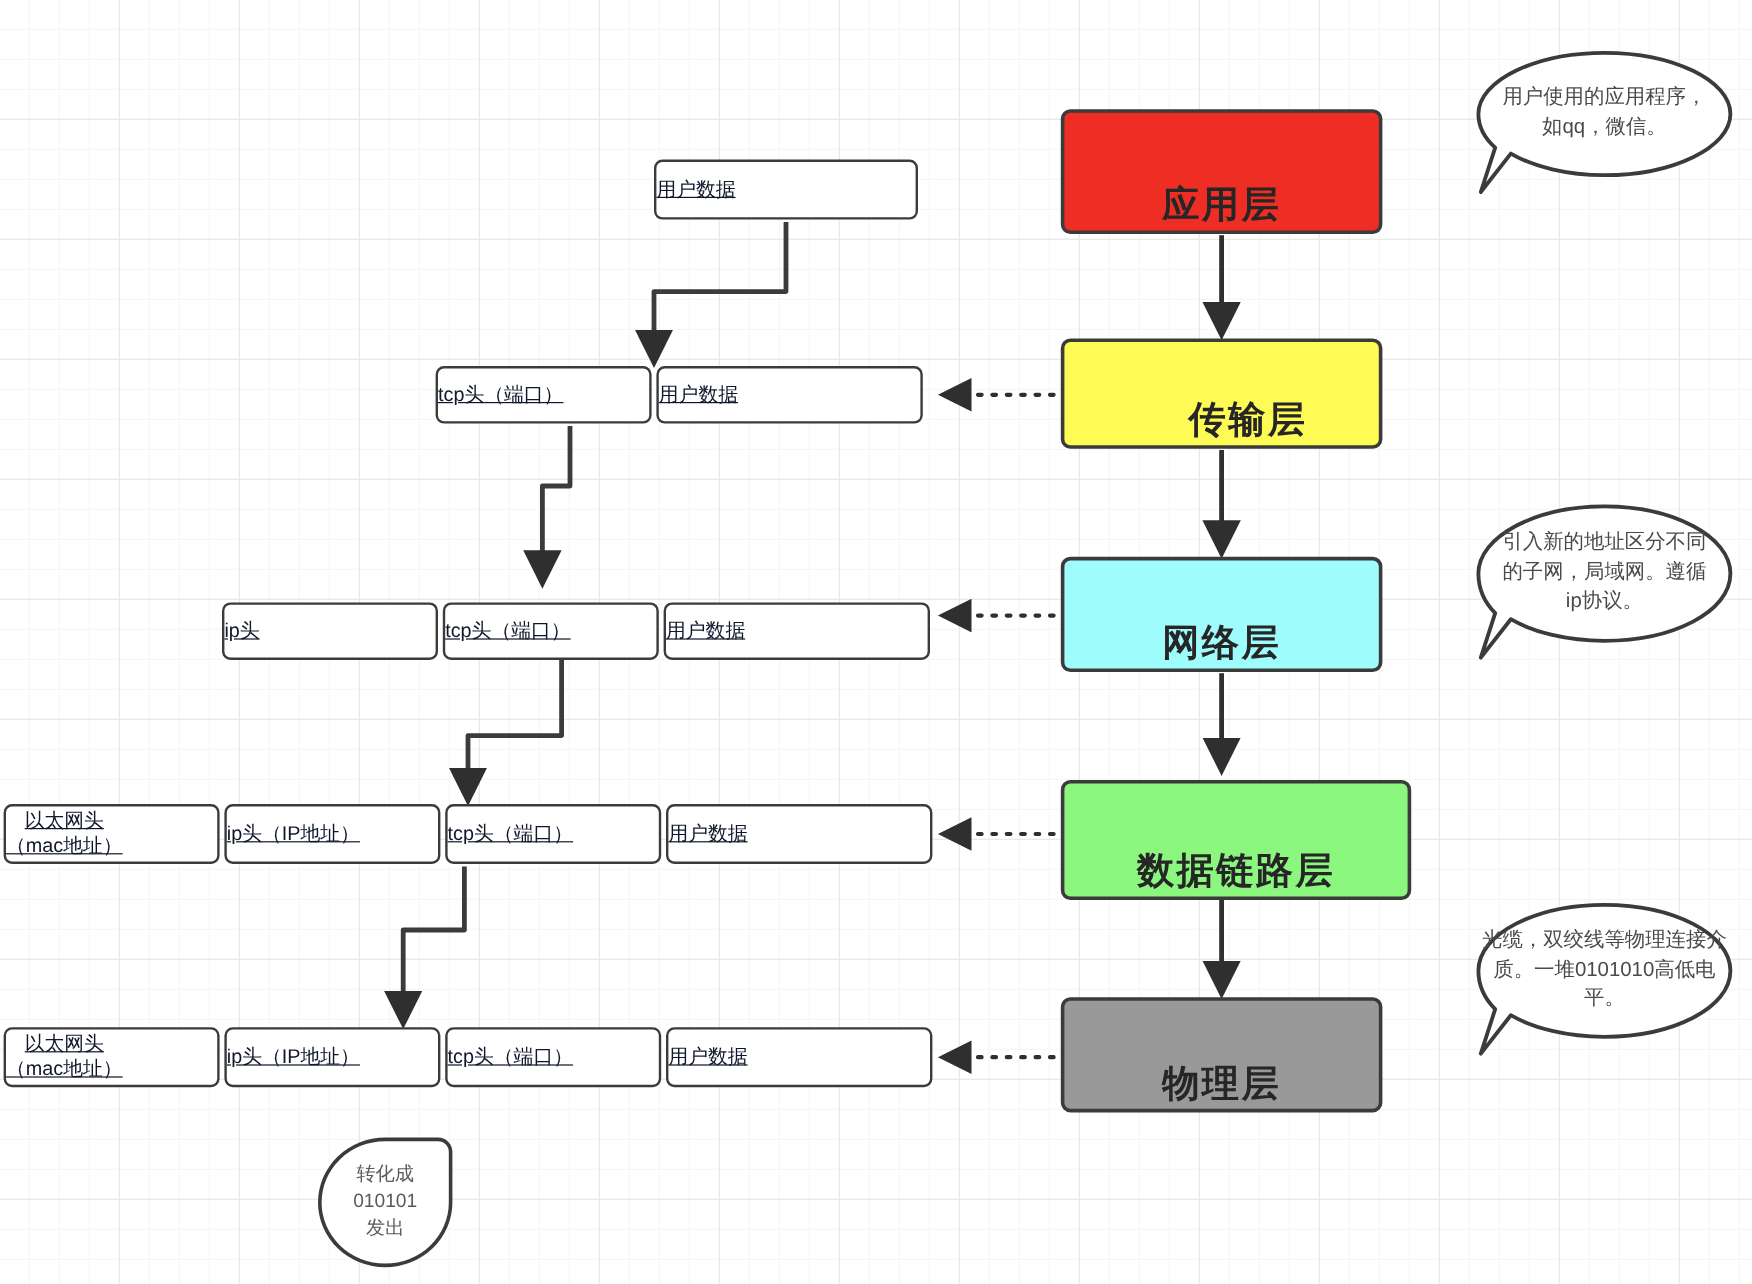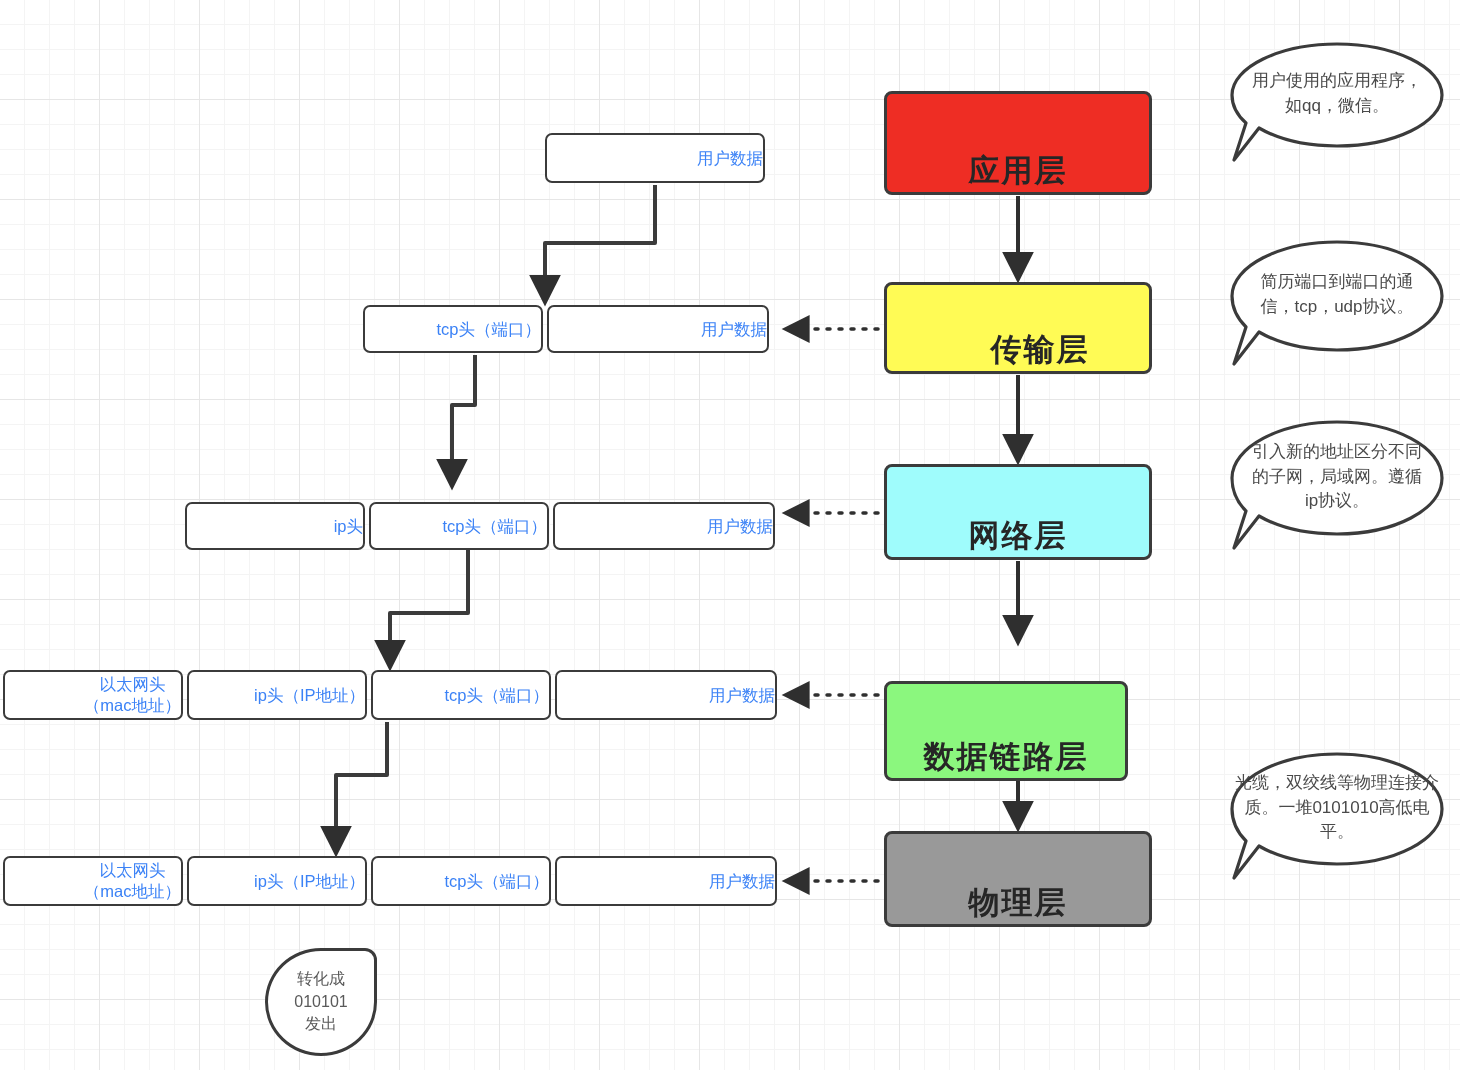--- a/index.html
+++ b/index.html
@@ -43,26 +43,27 @@
     position: absolute;
     display: flex;
   }
   .pkt-seg {
     border: 2.5px solid #3b3b3b;
     border-radius: 7px;
     background: #ffffff;
     box-sizing: border-box;
     display: flex;
     align-items: center;
-    justify-content: flex-end;
+    justify-content: flex-start;
     text-align: center;
     font-size: 16.5px;
-    color: #3b82f6;
+    color: #0f172a;
     line-height: 1.25;
     margin-right: 4px;
+    text-decoration: underline;
   }
   .pkt-seg:last-child { margin-right: 0; }
 
   
   .callout {
     position: absolute;
   }
   .callout .bubble-text {
     position: absolute;
     left: 0;
@@ -141,21 +142,21 @@
 
   <div class="layer-box" style="left:884px;top:91px;width:268px;height:104px;background:#ee2d24;">
     <span>应用层</span>
   </div>
   <div class="layer-box" style="left:884px;top:282px;width:268px;height:92px;background:#fffb55;padding-left:44px;">
     <span>传输层</span>
   </div>
   <div class="layer-box" style="left:884px;top:464px;width:268px;height:96px;background:#9ffcfc;">
     <span>网络层</span>
   </div>
-  <div class="layer-box" style="left:884px;top:681px;width:244px;height:100px;background:#8bf77e;">
+  <div class="layer-box" style="left:884px;top:650px;width:292px;height:100px;background:#8bf77e;">
     <span>数据链路层</span>
   </div>
   <div class="layer-box" style="left:884px;top:831px;width:268px;height:96px;background:#999999;">
     <span>物理层</span>
   </div>
 
   <div class="pkt-row" style="left:545px;top:133px;">
     <div class="pkt-seg" style="width:220px;height:50px;">
       <span>用户数据</span>
     </div>
@@ -220,30 +221,20 @@
     <svg width="218" height="140" viewBox="0 0 218 140">
       <path d="M109,2 C166,2 214,25 214,53 C214,81 166,104 109,104
                C78,104 50,97 31,86 L6,118 L18,81 C9,73 4,63 4,53
                C4,25 52,2 109,2 Z" fill="#ffffff" stroke="#3b3b3b" stroke-width="3.2" stroke-linejoin="round"></path>
     </svg>
     <div class="bubble-text" style="height:104px;">
       <span>用户使用的应用程序，如qq，微信。</span>
     </div>
   </div>
 
-  <div class="callout" style="left:1228px;top:240px;width:218px;height:110px;">
-    <svg width="218" height="145" viewBox="0 0 218 145">
-      <path d="M109,2 C166,2 214,26 214,56 C214,86 166,110 109,110
-               C78,110 50,103 31,92 L6,124 L18,87 C9,78 4,67 4,56
-               C4,26 52,2 109,2 Z" fill="#ffffff" stroke="#3b3b3b" stroke-width="3.2" stroke-linejoin="round"></path>
-    </svg>
-    <div class="bubble-text" style="height:110px;">
-      <span>简历端口到端口的通信，tcp，udp协议。</span>
-    </div>
-  </div>
 
   <div class="callout" style="left:1228px;top:420px;width:218px;height:115px;">
     <svg width="218" height="150" viewBox="0 0 218 150">
       <path d="M109,2 C166,2 214,27 214,58 C214,90 166,114 109,114
                C78,114 50,107 31,96 L6,128 L18,91 C9,82 4,70 4,58
                C4,27 52,2 109,2 Z" fill="#ffffff" stroke="#3b3b3b" stroke-width="3.2" stroke-linejoin="round"></path>
     </svg>
     <div class="bubble-text" style="height:114px;">
       <span>引入新的地址区分不同的子网，局域网。遵循ip协议。</span>
     </div>

